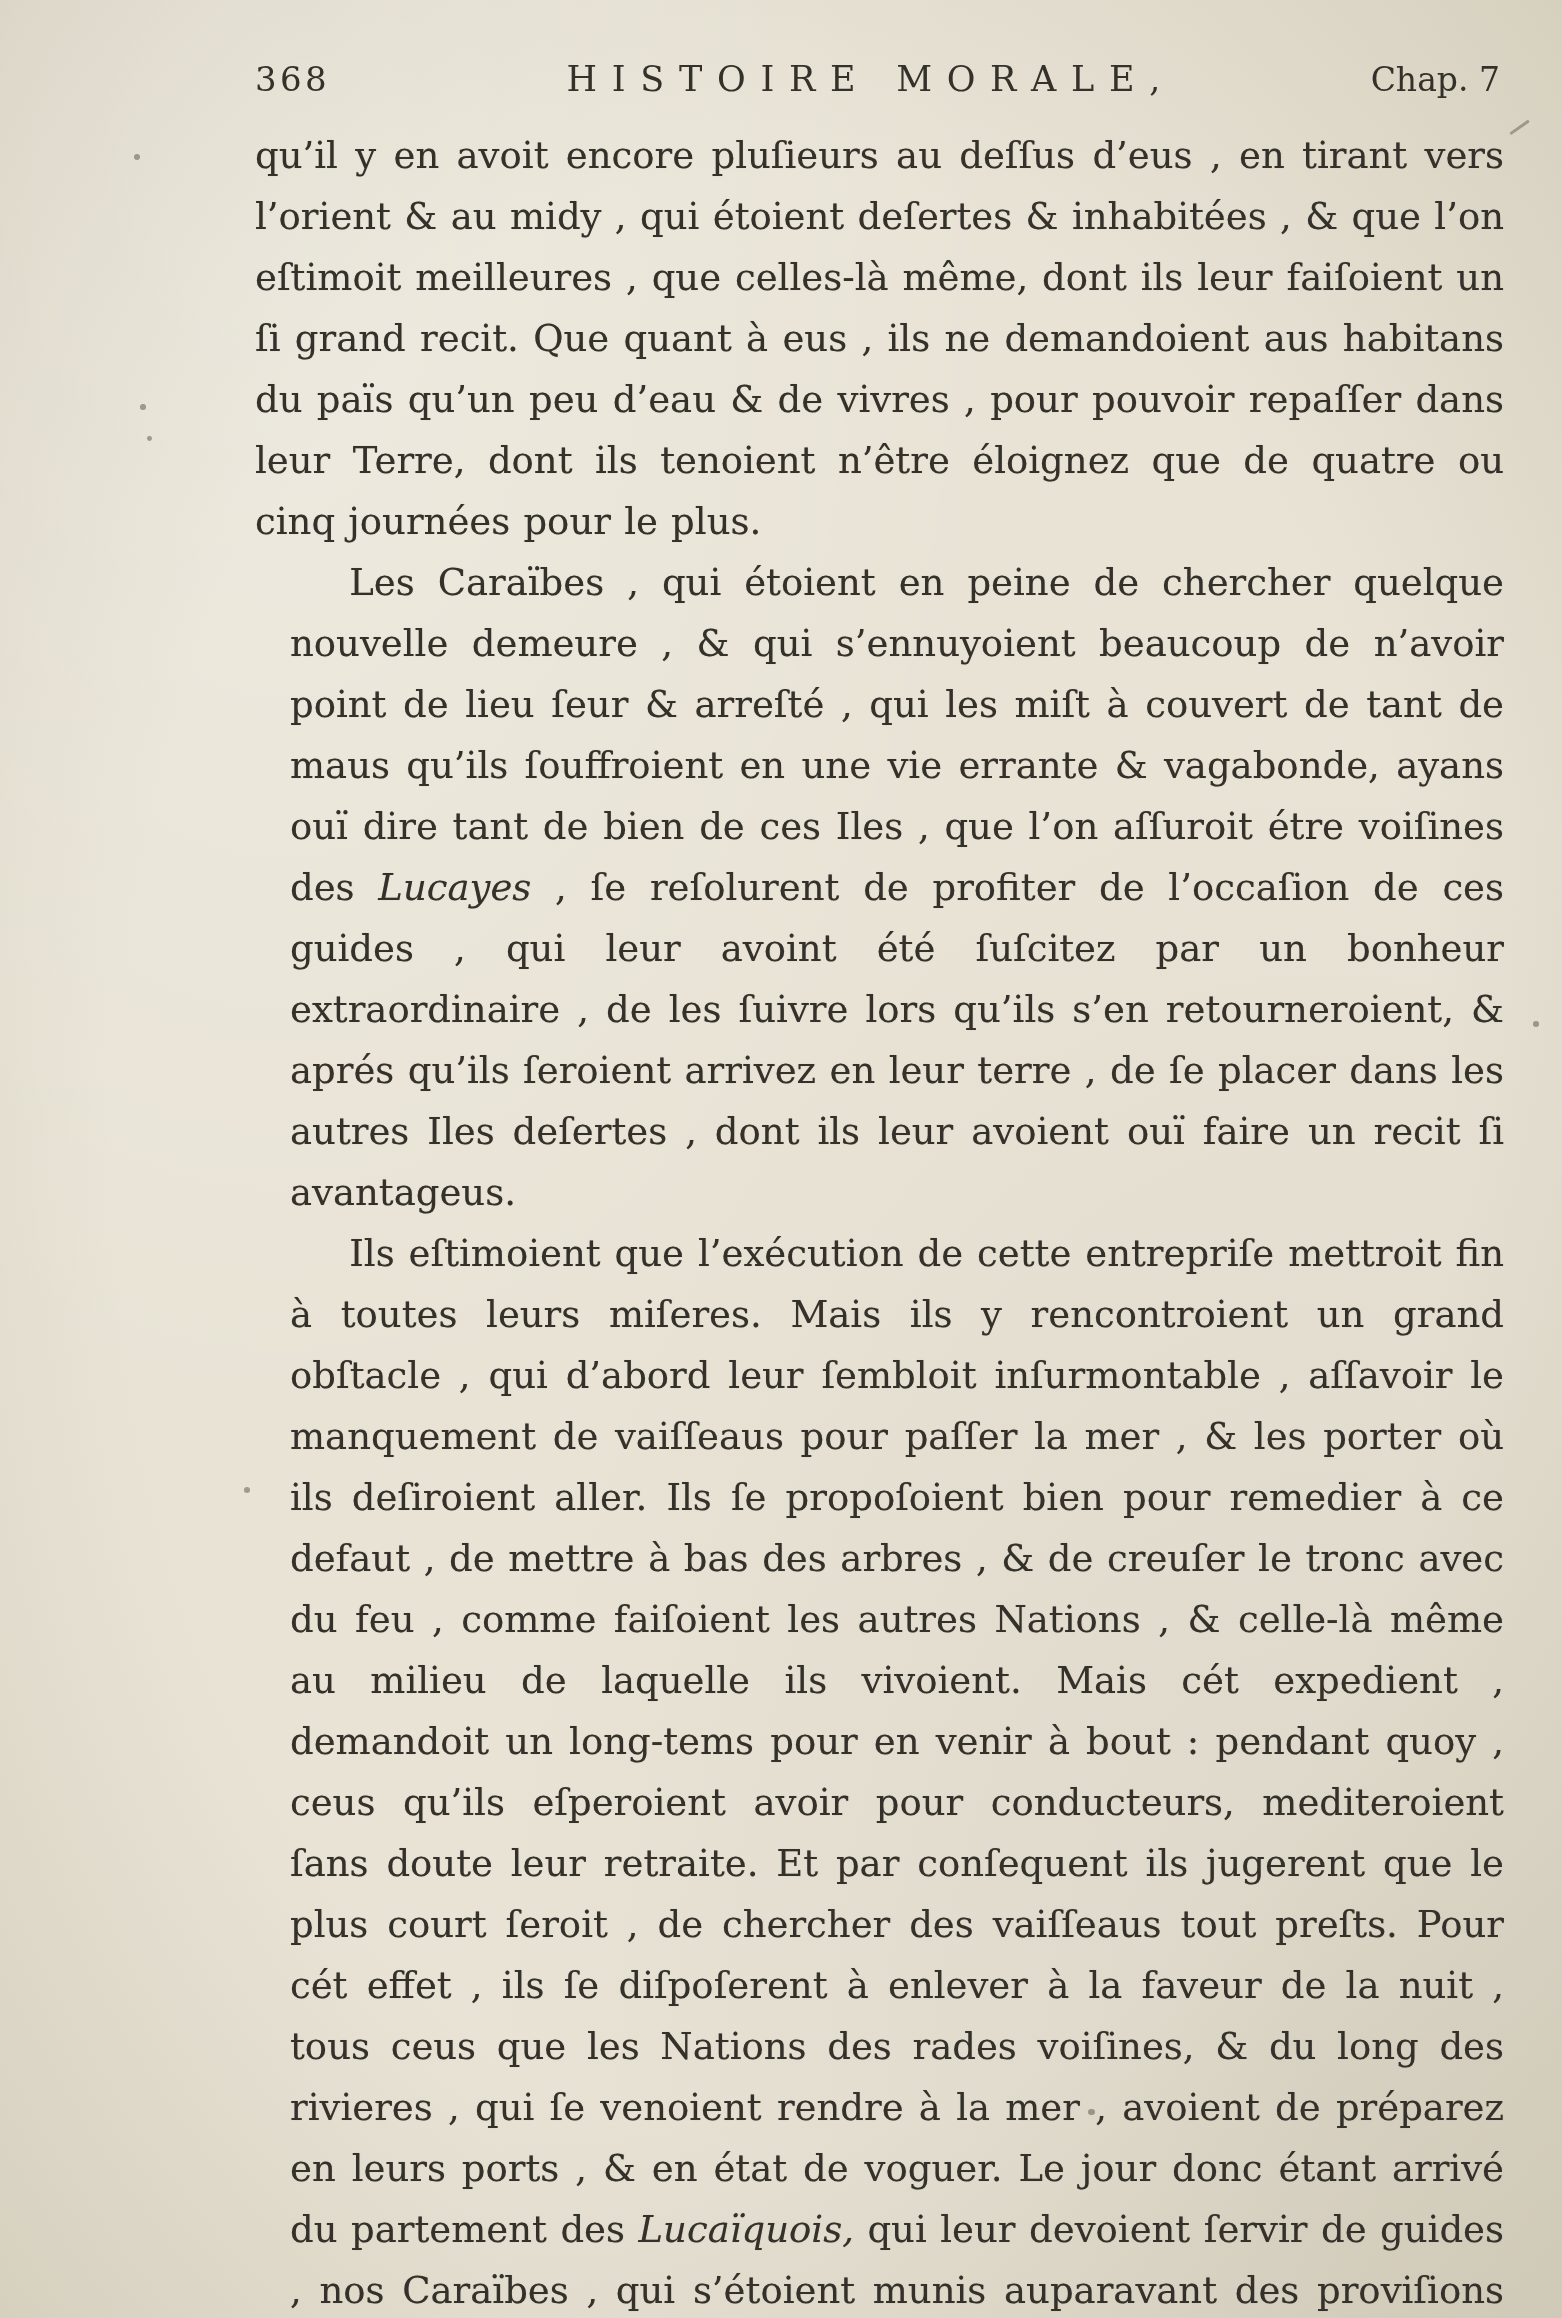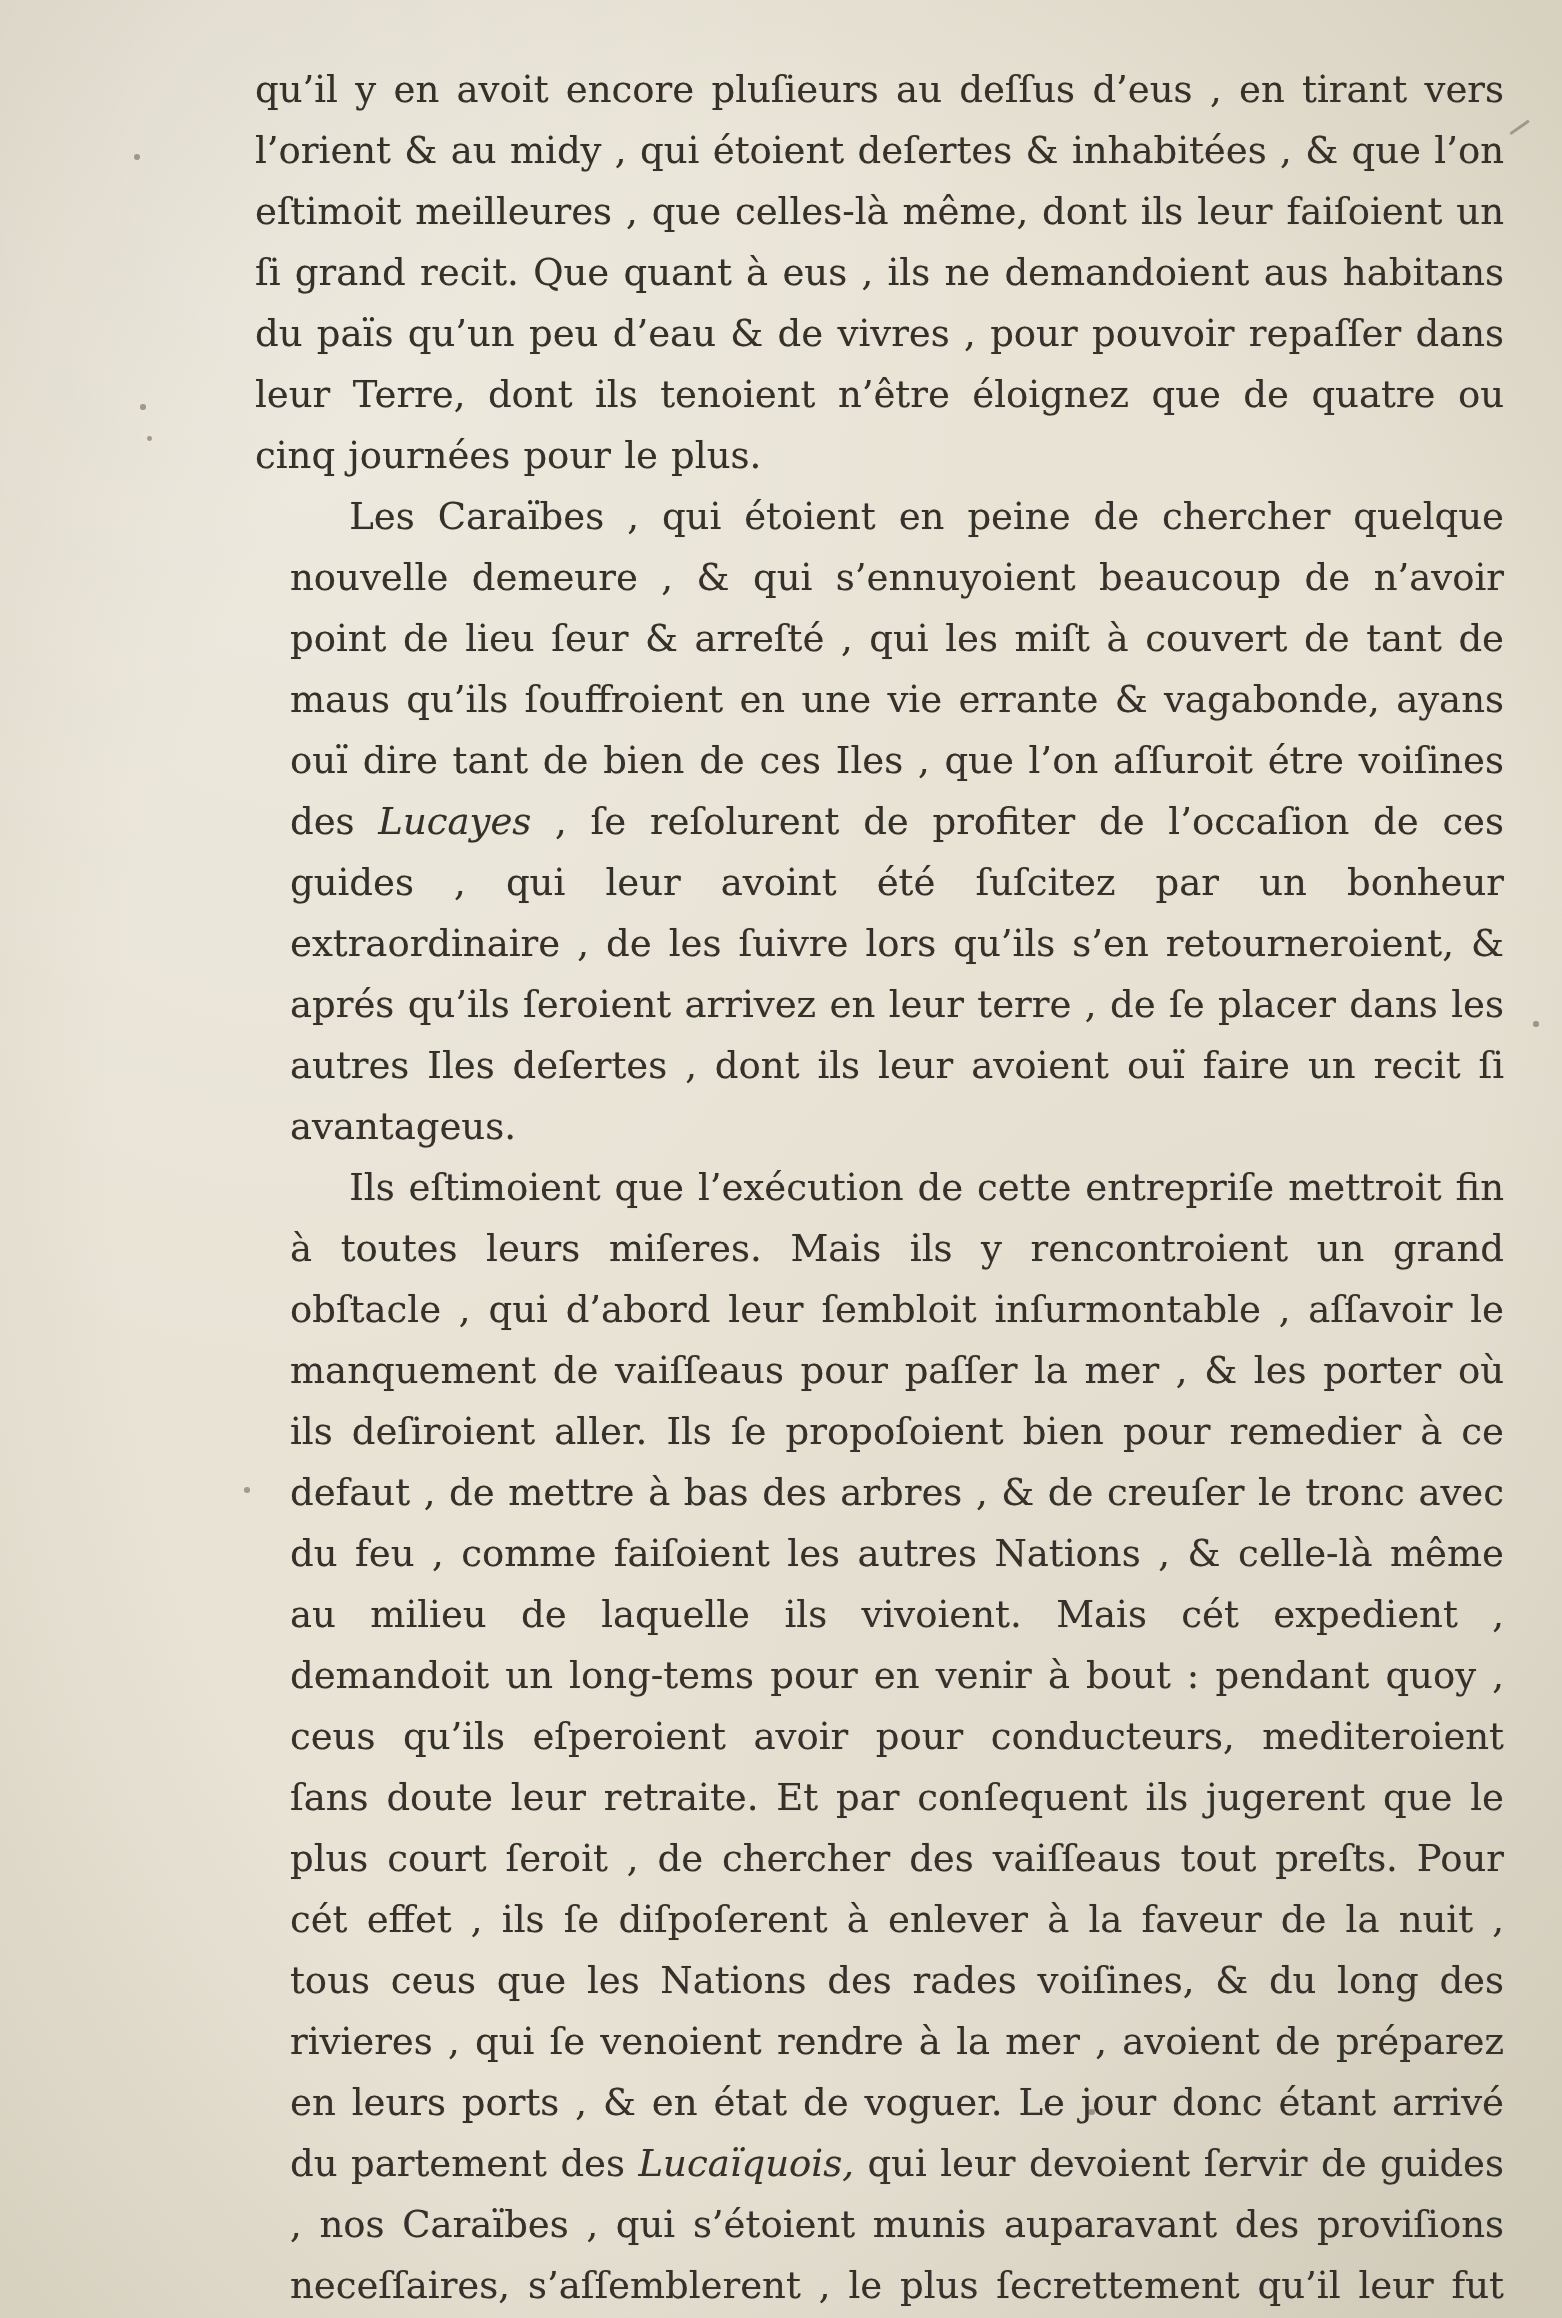--- a/index.html
+++ b/index.html
@@ -80,20 +80,25 @@
     border-radius: 1.4px;
   }
 </style>
 </head>
 <body>
 
 <div class="page">
 
   <div class="content">
 
+    <div class="header">
+      <span class="page-number">368</span>
+      <span class="running-title">HISTOIRE MORALE,</span>
+      <span class="chapter-label">Chap. 7</span>
+    </div>
 
     <div class="body-text" id="page-body">
         <p class="para"><span>qu’il y en avoit encore pluſieurs au deſſus d’eus , en tirant vers l’orient &amp; au midy , qui étoient deſertes &amp; inhabitées , &amp; que l’on eſtimoit meilleures , que celles-là même, dont ils leur faiſoient un ſi grand recit.  Que quant à eus , ils ne demandoient aus habitans du païs qu’un peu d’eau &amp; de vivres , pour pouvoir repaſſer dans leur Terre, dont ils tenoient n’être éloignez que de quatre ou cinq journées pour le plus.</span></p>
         <p class="para indent"><span>Les Caraïbes , qui étoient en peine de chercher quelque nouvelle demeure , &amp; qui s’ennuyoient beaucoup de n’avoir point de lieu ſeur &amp; arreſté , qui les miſt à couvert de tant de maus qu’ils ſouffroient en une vie errante &amp; vagabonde, ayans ouï dire tant de bien de ces Iles , que l’on aſſuroit étre voiſines des </span><span class="italic">Lucayes</span><span> , ſe reſolurent de profiter de l’occaſion de ces guides , qui leur avoint été ſuſcitez par un bonheur extraordinaire , de les ſuivre lors qu’ils s’en retourneroient, &amp; aprés qu’ils ſeroient arrivez en leur terre , de ſe placer dans les autres Iles deſertes , dont ils leur avoient ouï faire un recit ſi avantageus.</span></p>
         <p class="para indent"><span>Ils eſtimoient que l’exécution de cette entrepriſe mettroit fin à toutes leurs miſeres.  Mais ils y rencontroient un grand obſtacle , qui d’abord leur ſembloit inſurmontable , aſſavoir le manquement de vaiſſeaus pour paſſer la mer , &amp; les porter où ils deſiroient aller.  Ils ſe propoſoient bien pour remedier à ce defaut , de mettre à bas des arbres , &amp; de creuſer le tronc avec du feu , comme faiſoient les autres Nations , &amp; celle-là même au milieu de laquelle ils vivoient.  Mais cét expedient , demandoit un long-tems pour en venir à bout : pendant quoy , ceus qu’ils eſperoient avoir pour conducteurs, mediteroient ſans doute leur retraite.  Et par conſequent ils jugerent que le plus court ſeroit , de chercher des vaiſſeaus tout preſts.  Pour cét effet , ils ſe diſpoſerent à enlever à la faveur de la nuit , tous ceus que les Nations des rades voiſines, &amp; du long des rivieres , qui ſe venoient rendre à la mer , avoient de préparez en leurs ports , &amp; en état de voguer.  Le jour donc étant arrivé du partement des </span><span class="italic">Lucaïquois,</span><span> qui leur devoient ſervir de guides , nos Caraïbes , qui s’étoient munis auparavant des proviſions neceſſaires, s’aſſemblerent , le plus ſecrettement qu’il leur fut poſſible , le long des rivieres &amp;</span></p>
       </div>
 
     <div class="catchword-line">
       <span>des</span>
     </div>

